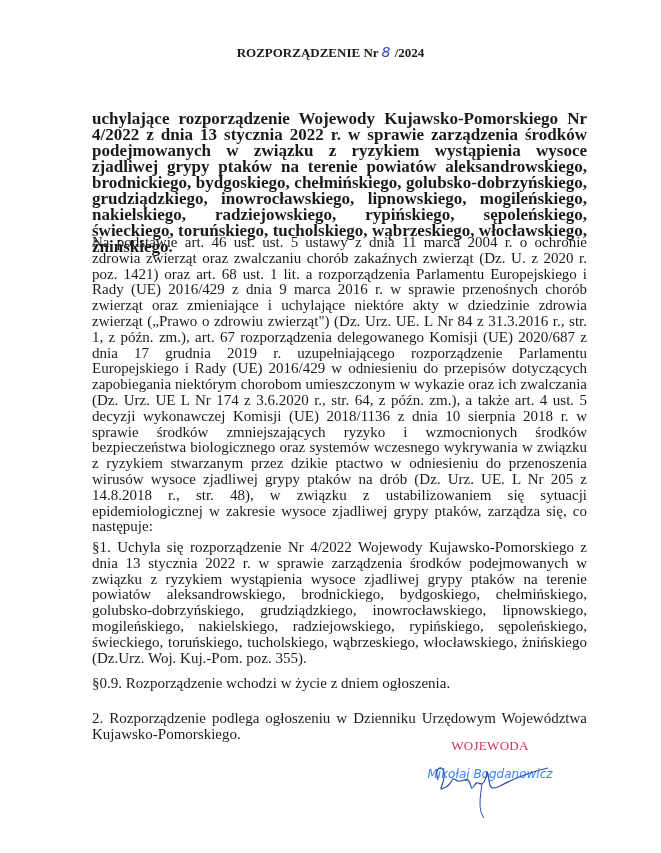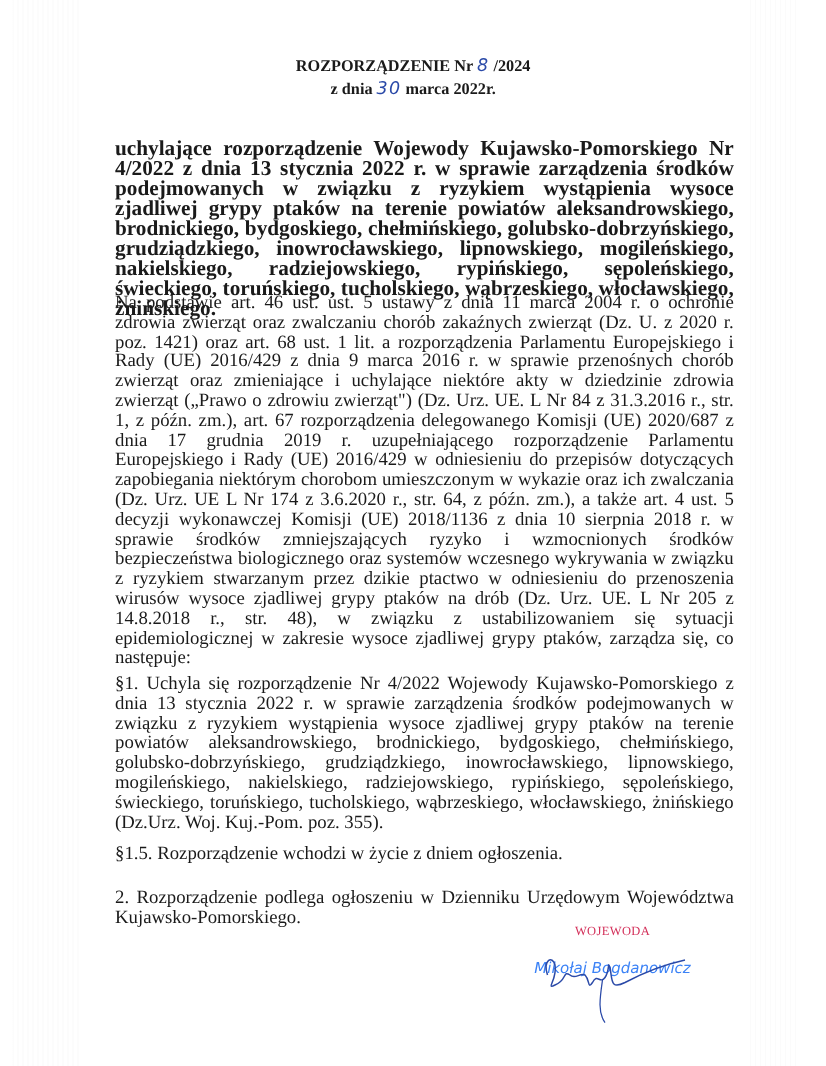--- a/index.html
+++ b/index.html
@@ -12,50 +12,45 @@
   .hand { font-family: "DejaVu Sans", sans-serif; font-weight: normal; font-style: italic; color: #2b4aa8; font-size: 14px; letter-spacing: 1px; }
   .title-para {
     position: absolute; left: 92px; top: 111px; width: 495px;
     font-weight: bold; font-size: 17px; line-height: 16px; text-align: justify;
   }
   .body-para {
     position: absolute; left: 92px; width: 495px;
     font-size: 15px; line-height: 15.8px; text-align: justify;
   }
   .sig { position: absolute; left: 410px; top: 738px; width: 160px; text-align: center; }
-  .sig-line { color: #d3305a; font-family: "Liberation Serif", serif; font-size: 10px; line-height: 15px; letter-spacing: 0.3px; }
+  .sig-line { color: #d3305a; font-family: "Liberation Serif", serif; font-size: 13px; line-height: 15px; letter-spacing: 0.3px; }
   .sig-name { color: #3b82f6; font-family: "DejaVu Sans", sans-serif; font-style: italic; font-size: 12px; margin-top: 14px; }
   .signature-scribble { position: absolute; left: 430px; top: 758px; }
 </style>
 </head>
 <body>
 
 <div class="scan-shade" style="left:10px;top:0;width:55px;height:853px;opacity:0.5"></div>
 <div class="scan-shade" style="left:600px;top:0;width:40px;height:853px;opacity:0.7"></div>
 
 <div class="header">
   <div>
     <span>ROZPORZĄDZENIE Nr</span>
     <span class="hand">8</span>
     <span>/2024</span>
   </div>
-  <div>
-    <span>z dnia</span>
-    <span class="hand">30</span>
-    <span>marca 2022r.</span>
-  </div>
 </div>
 
 <div class="title-para">uchylające rozporządzenie Wojewody Kujawsko-Pomorskiego Nr 4/2022 z dnia 13 stycznia 2022 r. w sprawie zarządzenia środków podejmowanych w związku z ryzykiem wystąpienia wysoce zjadliwej grypy ptaków na terenie powiatów aleksandrowskiego, brodnickiego, bydgoskiego, chełmińskiego, golubsko-dobrzyńskiego, grudziądzkiego, inowrocławskiego, lipnowskiego, mogileńskiego, nakielskiego, radziejowskiego, rypińskiego, sępoleńskiego, świeckiego, toruńskiego, tucholskiego, wąbrzeskiego, włocławskiego, żnińskiego.</div>
 
 <div class="body-para" style="top:235px">Na podstawie art. 46 ust. ust. 5  ustawy z dnia 11 marca 2004 r. o ochronie zdrowia zwierząt oraz zwalczaniu chorób zakaźnych zwierząt (Dz. U. z 2020 r. poz. 1421) oraz  art. 68 ust. 1 lit. a rozporządzenia Parlamentu Europejskiego i Rady (UE) 2016/429 z dnia 9 marca 2016 r. w sprawie przenośnych chorób zwierząt oraz zmieniające i uchylające niektóre akty w dziedzinie zdrowia zwierząt („Prawo o zdrowiu zwierząt") (Dz. Urz. UE. L Nr 84 z 31.3.2016 r., str. 1, z późn. zm.), art. 67 rozporządzenia delegowanego Komisji (UE) 2020/687 z dnia 17 grudnia 2019 r. uzupełniającego rozporządzenie Parlamentu Europejskiego i Rady (UE) 2016/429 w odniesieniu do przepisów dotyczących zapobiegania niektórym chorobom umieszczonym w wykazie oraz ich zwalczania (Dz. Urz. UE L Nr 174 z 3.6.2020 r., str. 64, z późn. zm.), a także art. 4 ust. 5  decyzji wykonawczej Komisji (UE) 2018/1136 z dnia 10 sierpnia 2018 r. w sprawie środków zmniejszających ryzyko i wzmocnionych środków bezpieczeństwa biologicznego oraz systemów wczesnego wykrywania w związku   z ryzykiem stwarzanym przez dzikie ptactwo w odniesieniu do przenoszenia wirusów wysoce zjadliwej grypy ptaków na drób (Dz. Urz. UE. L Nr 205 z 14.8.2018 r., str. 48), w związku z ustabilizowaniem się sytuacji epidemiologicznej w zakresie wysoce zjadliwej grypy ptaków, zarządza się, co następuje:</div>
 
 <div class="body-para" style="top:540px">§1. Uchyla się rozporządzenie Nr 4/2022 Wojewody Kujawsko-Pomorskiego z dnia 13 stycznia 2022 r.  w sprawie zarządzenia środków podejmowanych w związku z ryzykiem wystąpienia wysoce zjadliwej grypy ptaków na terenie powiatów aleksandrowskiego, brodnickiego, bydgoskiego, chełmińskiego, golubsko-dobrzyńskiego, grudziądzkiego, inowrocławskiego, lipnowskiego, mogileńskiego, nakielskiego, radziejowskiego, rypińskiego, sępoleńskiego, świeckiego, toruńskiego, tucholskiego, wąbrzeskiego, włocławskiego, żnińskiego (Dz.Urz. Woj. Kuj.-Pom. poz. 355).</div>
 
-<div class="body-para" style="top:676px">§1.5. Rozporządzenie wchodzi w życie z dniem ogłoszenia.</div>
+<div class="body-para" style="top:676px">§0.9. Rozporządzenie wchodzi w życie z dniem ogłoszenia.</div>
 
 <div class="body-para" style="top:711px">2. Rozporządzenie podlega ogłoszeniu w Dzienniku Urzędowym Województwa Kujawsko-Pomorskiego.</div>
 
 <div class="sig">
   <div class="sig-line">WOJEWODA</div>
   <div class="sig-name">Mikołaj Bogdanowicz</div>
 </div>
 
 <svg class="signature-scribble" width="130" height="70" viewBox="0 0 130 70">
   <path d="M8 22 C 4 10, 12 6, 14 14 C 16 26, 6 34, 14 30 C 24 26, 20 18, 26 22 C 30 26, 34 20, 38 22 C 42 26, 40 34, 44 28 C 48 20, 50 30, 54 24 C 58 18, 56 10, 58 16 C 60 26, 58 34, 70 28 C 85 20, 100 14, 118 10" fill="none" stroke="#2b4aa8" stroke-width="1.2"></path>

